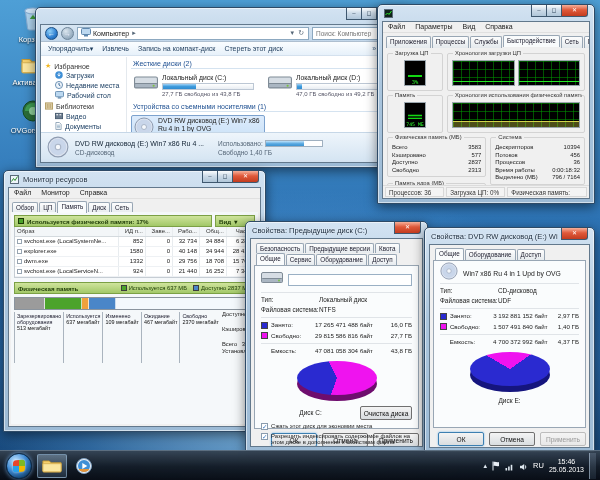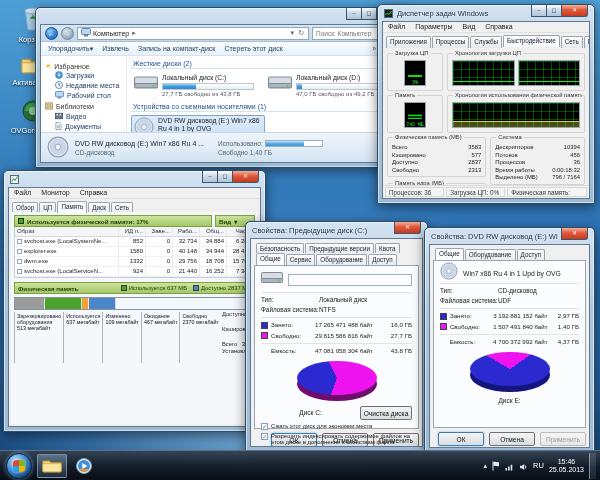--- a/index.html
+++ b/index.html
@@ -374,21 +374,20 @@
       </div>
     </div>
   </div>
 
   <div class="win" style="left:377px;top:4px;width:218px;height:200px;z-index:20">
     <div class="tbar">
       <span><svg width="9" height="9" viewBox="0 0 9 9">
             <rect x="0.5" y="0.5" width="8" height="8" fill="#10221a" stroke="#5a6a7a"></rect>
             <path d="M1.5 6 l2 -2 1.5 1.5 2.5 -3.5" stroke="#2ee52e" fill="none"></path>
           </svg></span>
-      <span class="ttl">Диспетчер задач Windows</span>
       <div class="caps">
         <div class="cap g-min"></div>
         <div class="cap g-max"></div>
         <div class="cap close g-close"></div>
       </div>
     </div>
     <div class="wbody">
       <div class="menurow">
         <span>Файл</span>
         <span>Параметры</span>
@@ -510,20 +509,21 @@
       </div>
     </div>
   </div>
 
   <div class="win" style="left:3px;top:170px;width:263px;height:262px;z-index:30">
     <div class="tbar">
       <span><svg width="9" height="9" viewBox="0 0 9 9">
             <rect x="0.5" y="0.5" width="8" height="8" fill="#eef4fa" stroke="#5a6a7a"></rect>
             <path d="M1.5 6.5 l2 -3 1.5 2 2.5 -4" stroke="#2c8f2c" fill="none"></path>
           </svg></span>
+      <span class="ttl">Монитор ресурсов</span>
       <div class="caps">
         <div class="cap g-min"></div>
         <div class="cap g-max"></div>
         <div class="cap close g-close"></div>
       </div>
     </div>
     <div class="wbody">
       <div class="menurow">
         <span>Файл</span>
         <span>Монитор</span>

